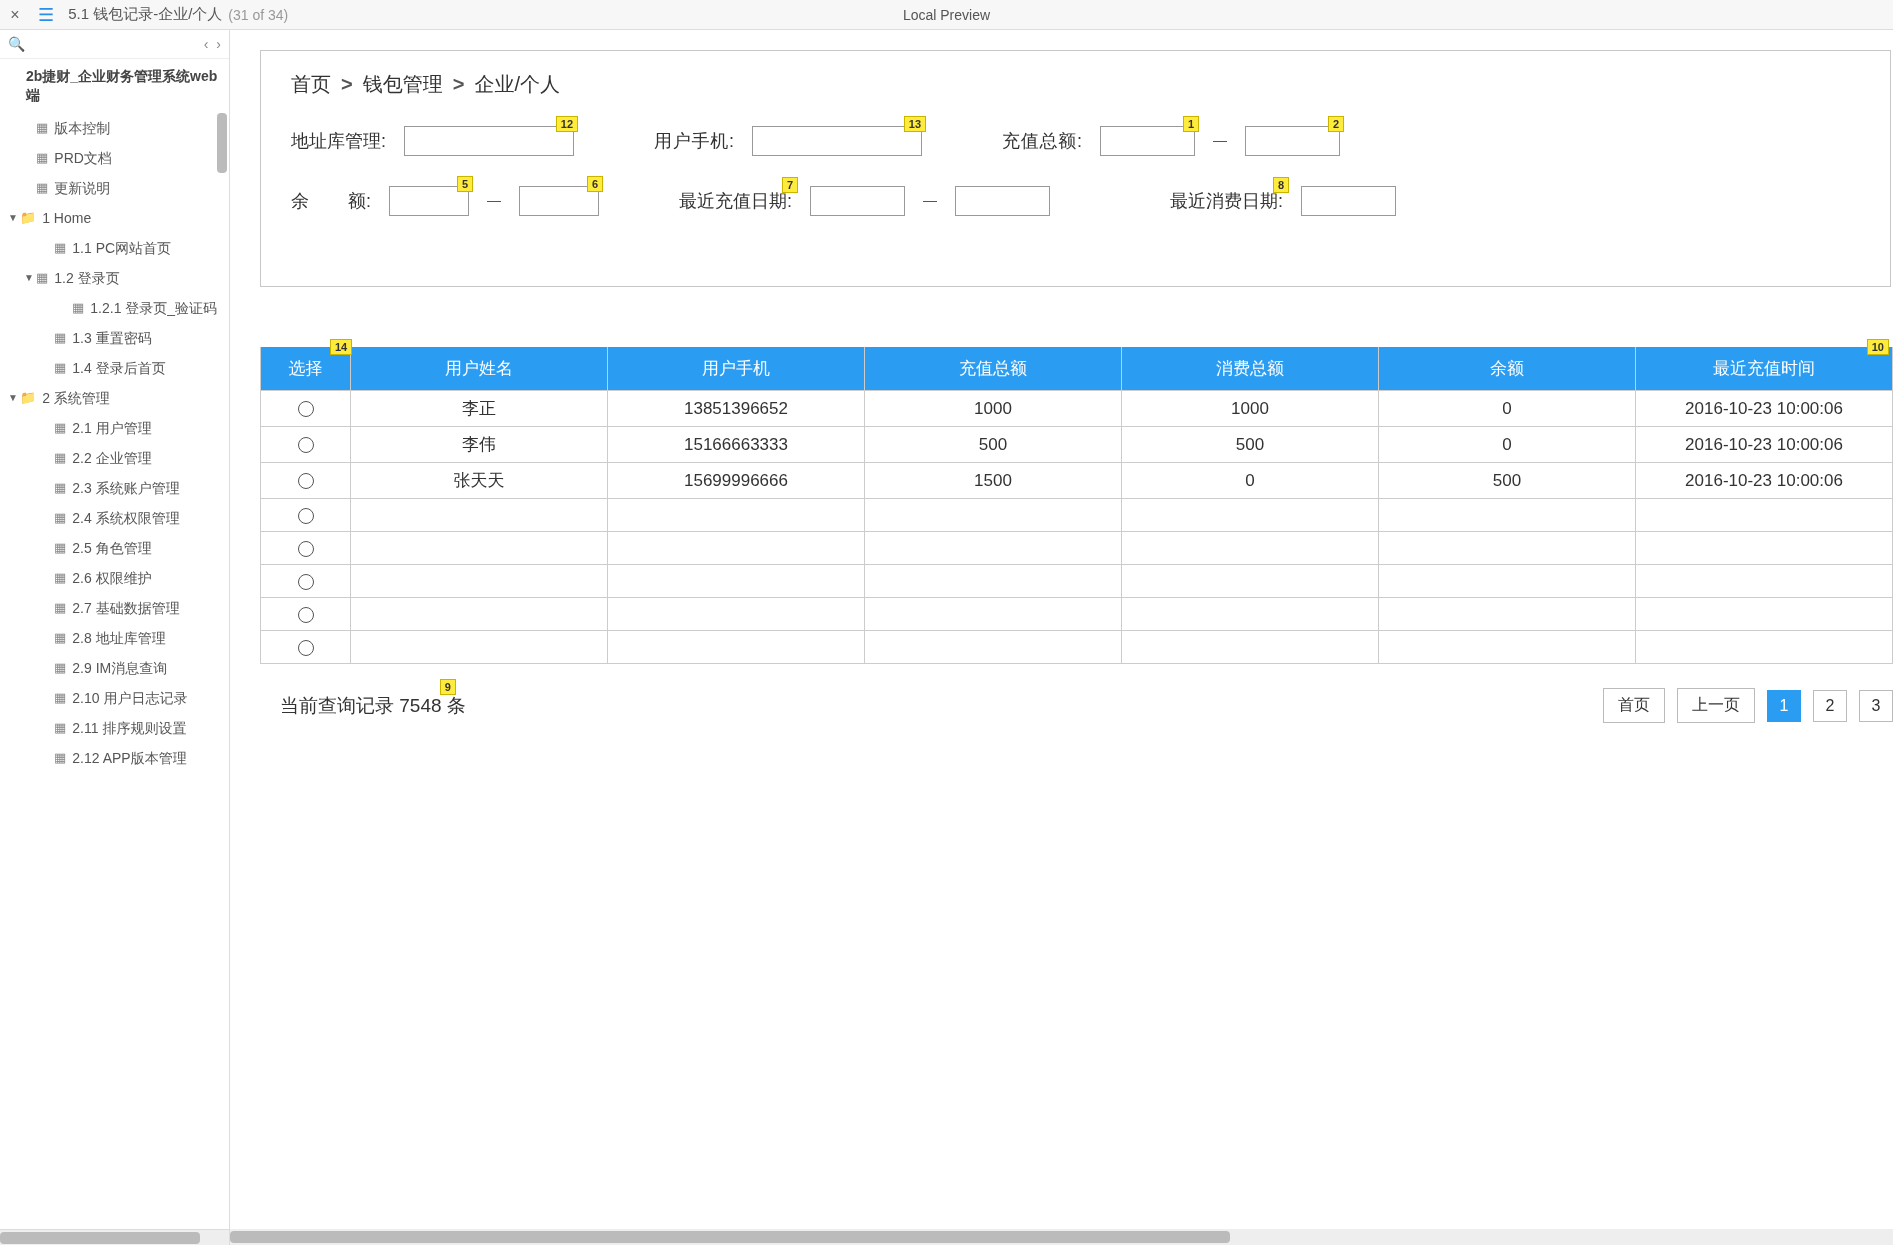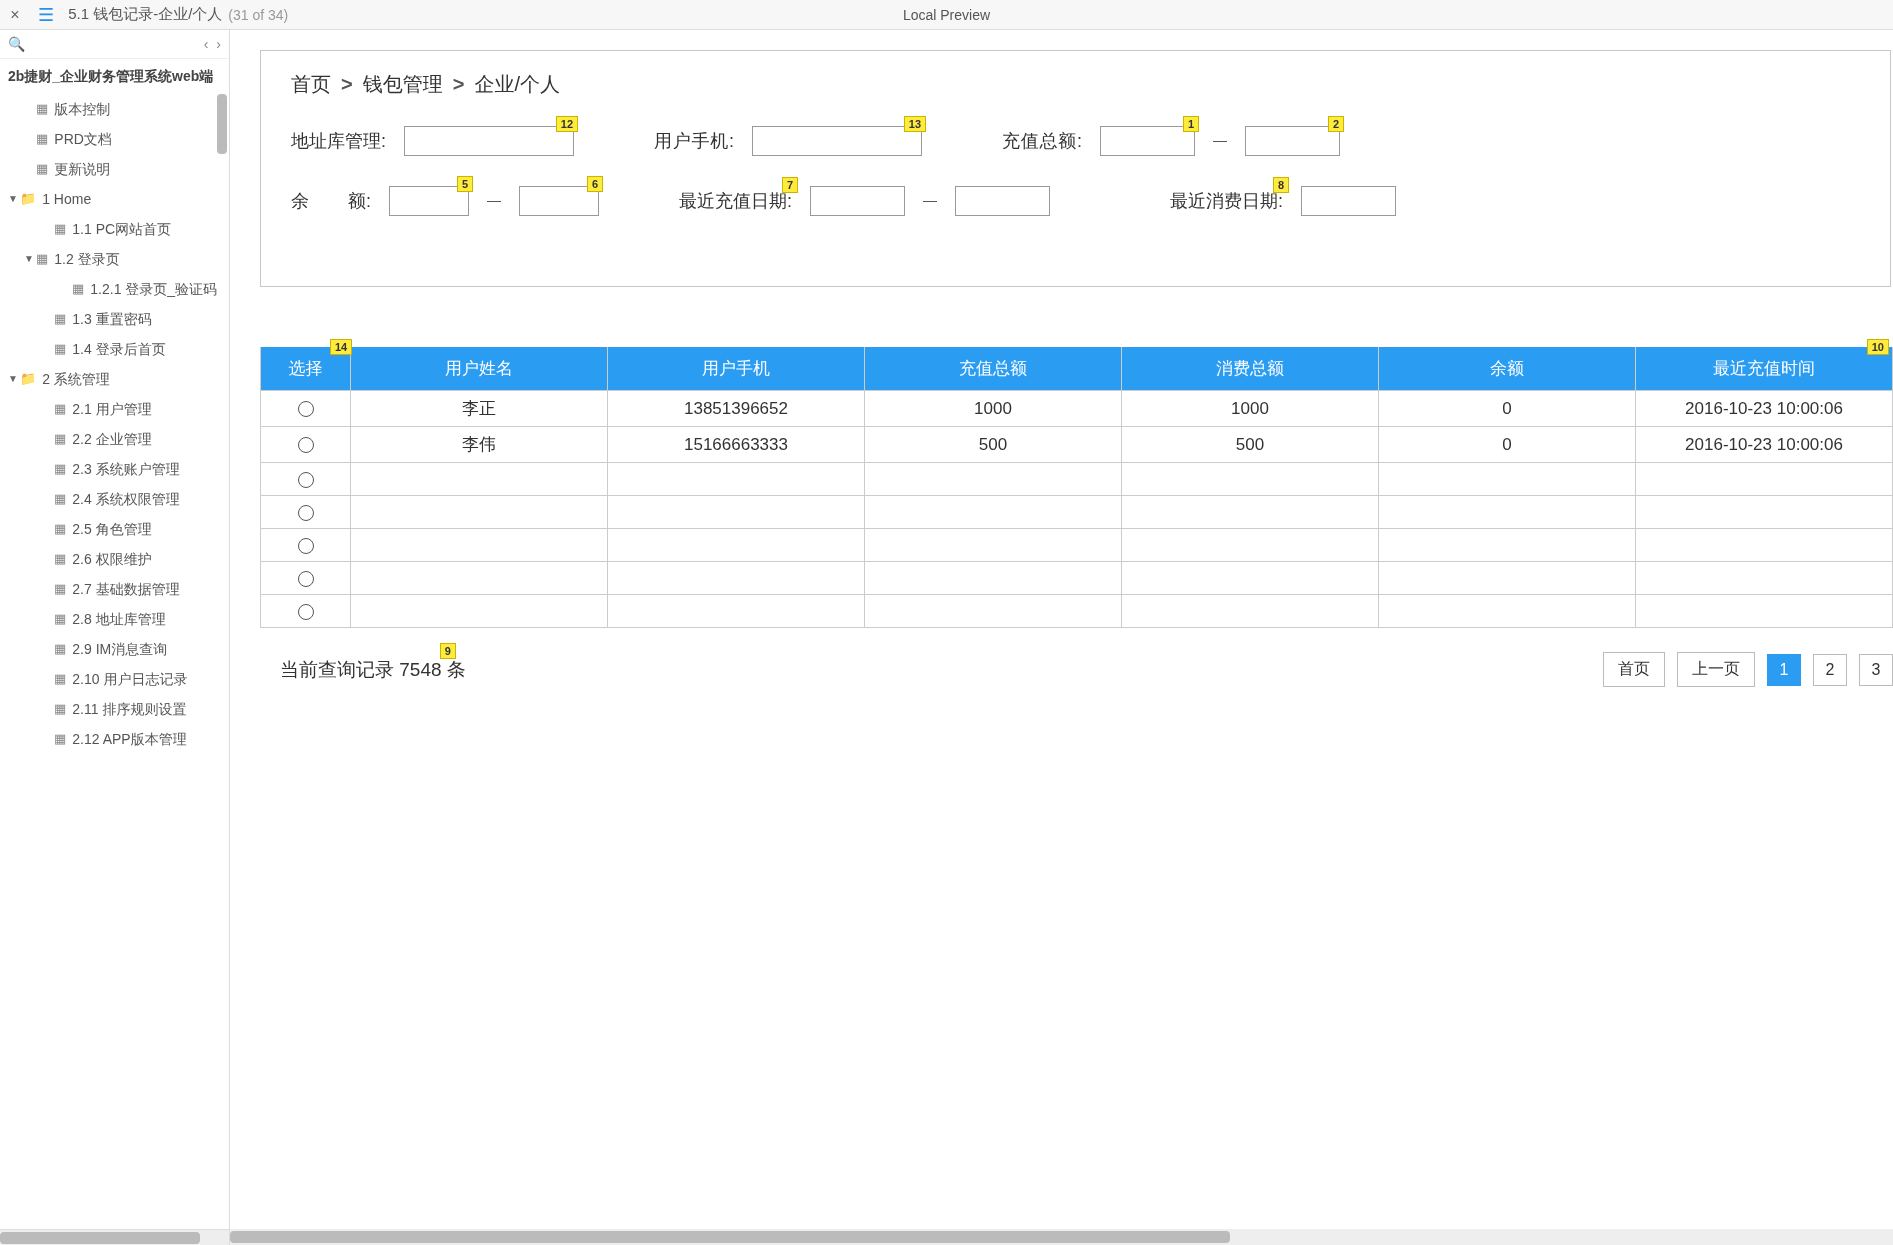--- a/index.html
+++ b/index.html
@@ -77,21 +77,21 @@
     font-size: 14px;
     margin-right: 4px;
   }
   .side-search .nav-arrows {
     margin-left: auto;
     color: #888;
     display: flex;
     gap: 8px;
   }
   .proj-title {
-    padding: 8px 10px 4px 8px;
+    padding: 8px 10px 4px 26px;
     font-weight: bold;
     color: #444;
     line-height: 1.35;
   }
   .tree {
     flex: 1;
     overflow-y: auto;
     padding: 4px 0;
     position: relative;
   }
@@ -571,20 +571,29 @@
                 <td><span class="radio-circ"></span></td>
                 <td>李伟</td>
                 <td>15166663333</td>
                 <td>500</td>
                 <td>500</td>
                 <td>0</td>
                 <td>2016-10-23 10:00:06</td>
               </tr>
               <tr>
                 <td><span class="radio-circ"></span></td>
+                <td>张天天</td>
+                <td>15699996666</td>
+                <td>1500</td>
+                <td>0</td>
+                <td>500</td>
+                <td>2016-10-23 10:00:06</td>
+              </tr>
+              <tr>
+                <td><span class="radio-circ"></span></td>
                 <td></td>
                 <td></td>
                 <td></td>
                 <td></td>
                 <td></td>
                 <td></td>
               </tr>
               <tr>
                 <td><span class="radio-circ"></span></td>
                 <td></td>

